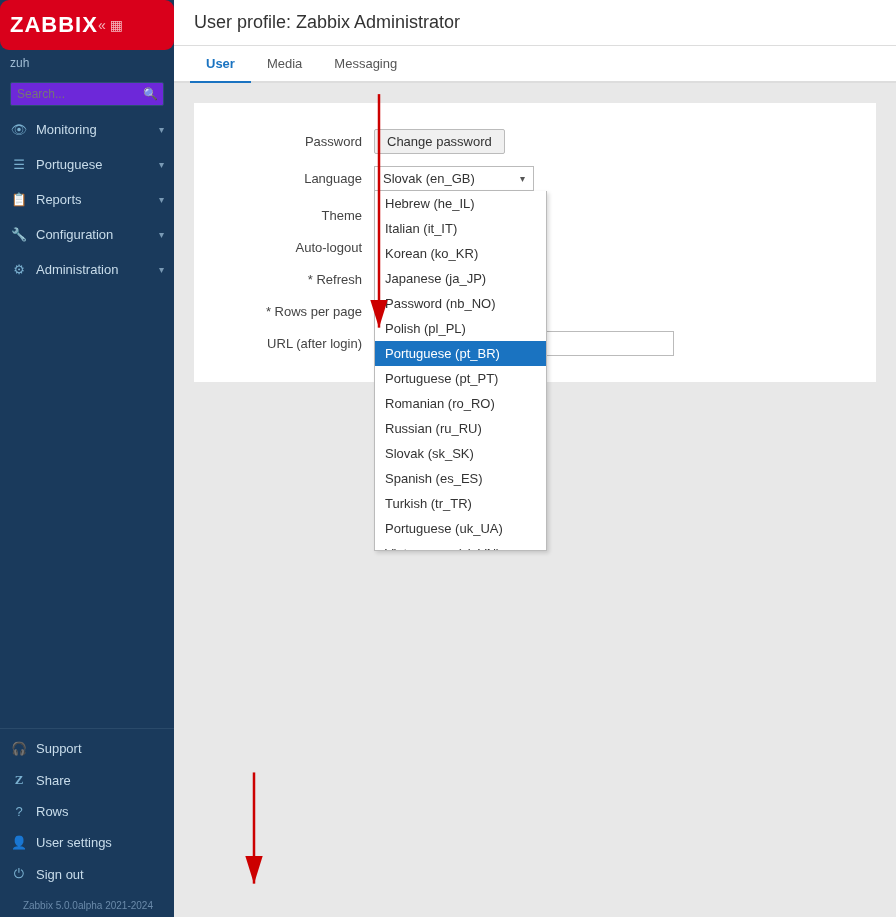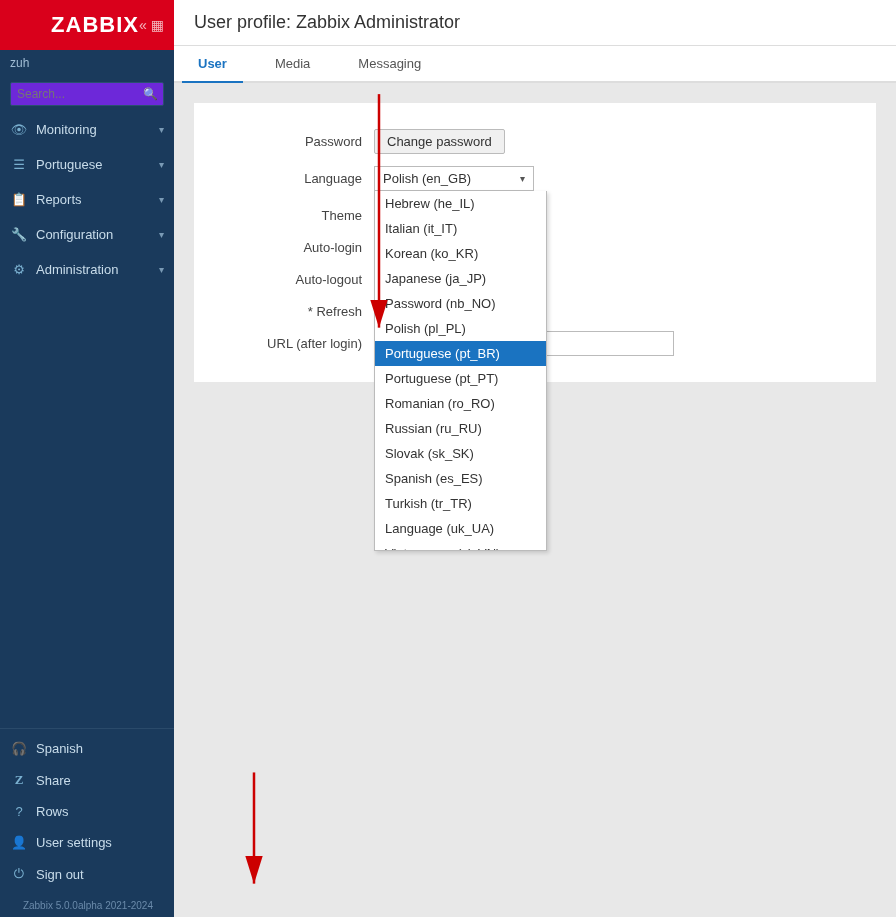--- a/index.html
+++ b/index.html
@@ -13,21 +13,22 @@
       flex-direction: column;
       height: 100%;
       flex-shrink: 0;
     }
 
     .sidebar-logo {
       background-color: #d9001b;
       padding: 12px 10px;
       display: flex;
       align-items: center;
-      justify-content: flex-end;
+      justify-content: flex-start;
+      border-radius: 9px;
     }
     .logo-text {
       color: white;
       font-size: 22px;
       font-weight: bold;
       letter-spacing: 1px;
     }
     .sidebar-collapse-icons {
       display: flex;
       gap: 4px;
@@ -134,24 +135,24 @@
       border-bottom: 1px solid #ddd;
     }
     .main-title {
       font-size: 18px;
       font-weight: normal;
       color: #333;
     }
 
     .tabs-bar {
       background: white;
-      padding: 0 8px;
+      padding: 0 16px;
       border-bottom: 2px solid #ddd;
       display: flex;
-      gap: 16px;
+      gap: 0;
     }
     .tab {
       padding: 10px 16px;
       cursor: pointer;
       color: #555;
       font-size: 13px;
       border-bottom: 2px solid transparent;
       margin-bottom: -2px;
     }
     .tab.active {
@@ -312,21 +313,21 @@
     <div class="nav-item">
       <span class="nav-icon">⚙</span>
       <span>Administration</span>
       <span class="nav-arrow">▾</span>
     </div>
   </nav>
 
   <div class="sidebar-bottom">
     <div class="sidebar-bottom-item">
       <span class="bottom-icon">🎧</span>
-      <span>Spanish</span>
+      <span>Support</span>
     </div>
     <div class="sidebar-bottom-item">
       <span class="bottom-icon" style="font-weight:bold; font-family:serif;">Z</span>
       <span>Share</span>
     </div>
     <div class="sidebar-bottom-item">
       <span class="bottom-icon">?</span>
       <span>Rows</span>
     </div>
     <div class="sidebar-bottom-item">
@@ -381,69 +382,69 @@
         <div class="form-control-area">
           <button class="btn-change-password">Change password</button>
         </div>
       </div>
 
       <div class="form-row">
         <div class="form-label">Language</div>
         <div class="form-control-area">
           <div class="lang-select-wrapper">
             <div class="lang-select-display">
-              <span>Polish (en_GB)</span>
+              <span>Slovak (en_GB)</span>
               <span class="chevron">▾</span>
             </div>
             <div class="lang-dropdown" id="lang-dropdown">
 
             <div class="lang-option">Hebrew (he_IL)</div>
                 <div class="lang-option">Italian (it_IT)</div>
                 <div class="lang-option">Korean (ko_KR)</div>
                 <div class="lang-option">Japanese (ja_JP)</div>
                 <div class="lang-option">Password (nb_NO)</div>
                 <div class="lang-option">Polish (pl_PL)</div>
                 <div class="lang-option highlighted">Portuguese (pt_BR)</div>
                 <div class="lang-option">Portuguese (pt_PT)</div>
                 <div class="lang-option">Romanian (ro_RO)</div>
                 <div class="lang-option">Russian (ru_RU)</div>
                 <div class="lang-option">Slovak (sk_SK)</div>
                 <div class="lang-option">Spanish (es_ES)</div>
                 <div class="lang-option">Turkish (tr_TR)</div>
-                <div class="lang-option">Language (uk_UA)</div>
+                <div class="lang-option">Portuguese (uk_UA)</div>
                 <div class="lang-option">Vietnamese (vi_VN)</div>
               </div>
           </div>
         </div>
       </div>
 
       <div class="form-row">
         <div class="form-label">Theme</div>
         <div class="form-control-area">
         </div>
       </div>
 
-      <div class="form-row">
-        <div class="form-label">Auto-login</div>
-        <div class="form-control-area">
-        </div>
-      </div>
 
       <div class="form-row">
         <div class="form-label">Auto-logout</div>
         <div class="form-control-area">
         </div>
       </div>
 
       <div class="form-row">
         <div class="form-label">* Refresh</div>
         <div class="form-control-area">
         </div>
       </div>
 
+      <div class="form-row">
+        <div class="form-label">* Rows per page</div>
+        <div class="form-control-area">
+        </div>
+      </div>
 
       <div class="form-row">
         <div class="form-label">URL (after login)</div>
         <div class="form-control-area">
           <input type="text" class="text-input" style="">
         </div>
       </div>
 
     </div>
   </div>

